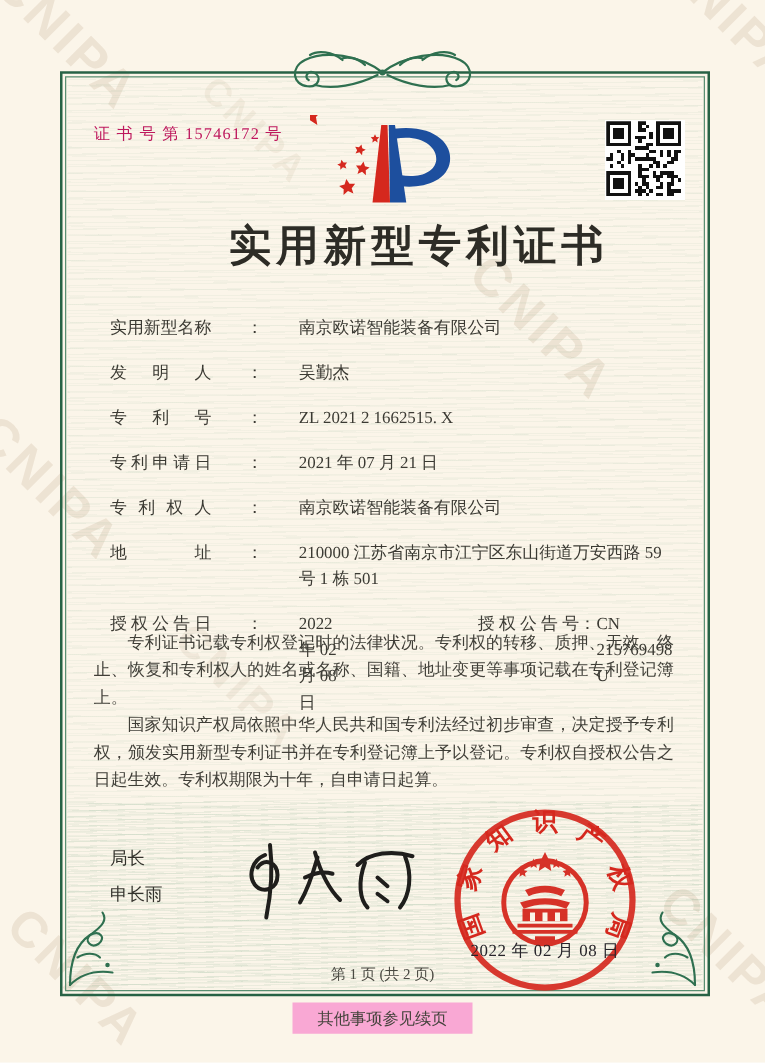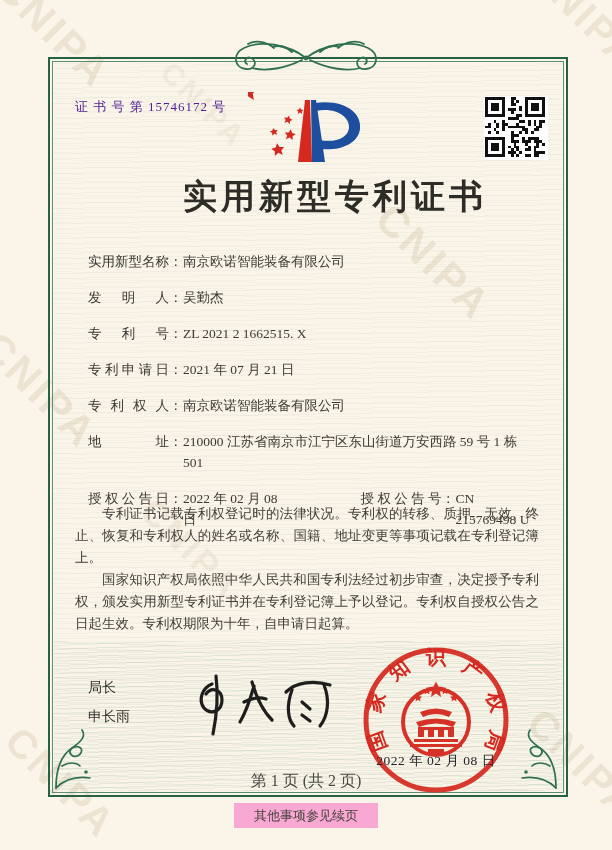--- a/index.html
+++ b/index.html
@@ -36,30 +36,30 @@
   }
   .guilloche-bottom{
     position:absolute;left:4px;right:4px;bottom:4px;height:150px;pointer-events:none;
     background:
       repeating-linear-gradient(178deg, rgba(90,150,110,.10) 0 1px, transparent 1px 4px),
       repeating-linear-gradient(182deg, rgba(90,150,110,.08) 0 1px, transparent 1px 6px);
   }
   .ornament-top{position:absolute;left:196px;top:38px;z-index:2;}
   .corner{position:absolute;z-index:2;}
   
-  .cert-no{position:absolute;left:75px;top:98px;font-size:13px;letter-spacing:1px;color:#4c1d95;z-index:3;text-align:right;}
+  .cert-no{position:absolute;left:75px;top:98px;font-size:13px;letter-spacing:1px;color:#be185d;z-index:3;text-align:right;}
   .logo{position:absolute;left:248px;top:92px;z-index:3;}
   .qr{position:absolute;left:484px;top:96px;width:62px;height:62px;background:#fff;padding:1px;z-index:3;}
   .title{
     position:absolute;left:0;top:174px;width:100%;text-align:center;
     font-size:34px;font-weight:bold;letter-spacing:4px;color:#2d2c26;z-index:3;margin-left:29px;
   }
   
   .fields{position:absolute;left:88px;top:251px;width:450px;font-size:13.5px;z-index:3;}
-  .frow{display:flex;margin-bottom:15px;line-height:21px;}
+  .frow{display:flex;margin-bottom:15px;line-height:21px;gap:28px;}
   .flabel{
     display:inline-block;width:81px;min-width:81px;
     text-align:justify;text-align-last:justify;color:#3b3a33;
   }
   .fcolon{width:14px;min-width:14px;}
   .fvalue{color:#3b3a33;}
   .fvalue.addr{max-width:355px;}
   .frow.double .col2{margin-left:74px;display:flex;}
   
   .paras{
@@ -71,21 +71,21 @@
   .director{position:absolute;left:88px;top:674px;font-size:14px;line-height:29px;z-index:3;color:#33322c;font-family:Liberation Mono, monospace;}
   .sig{position:absolute;left:182px;top:670px;z-index:3;}
   
   .seal{position:absolute;left:356px;top:640px;width:160px;height:160px;z-index:3;}
   .seal svg{position:absolute;left:0;top:0;}
   .seal-date{
     position:absolute;left:4px;top:112px;width:152px;text-align:center;
     font-size:13.5px;letter-spacing:.5px;color:#26242a;z-index:4;
   }
   
-  .page-no{position:absolute;left:0;top:771px;width:100%;text-align:center;font-size:16px;color:#4a4942;z-index:3;}
+  .page-no{position:absolute;left:0;top:771px;width:100%;text-align:center;font-size:12px;color:#4a4942;z-index:3;}
   .foot-note{position:absolute;left:0;top:806px;width:100%;text-align:center;z-index:3;}
   .foot-note span{background:#f9a8d4;padding:5px 20px;font-size:13px;color:#44433c;}
 </style>
 </head>
 <body>
 
 <div class="page">
 
   <span class="wm" style="left:-18px;top:6px;font-size:42px;">CNIPA</span>
   <span class="wm" style="left:150px;top:88px;font-size:30px;opacity:.45;">CNIPA</span>

